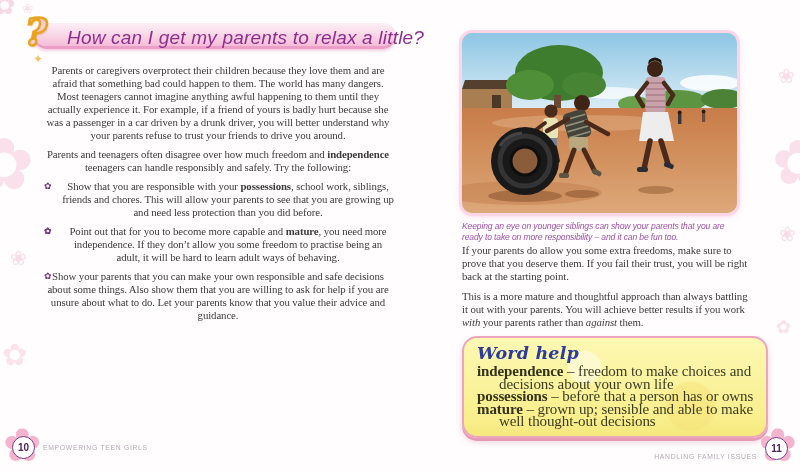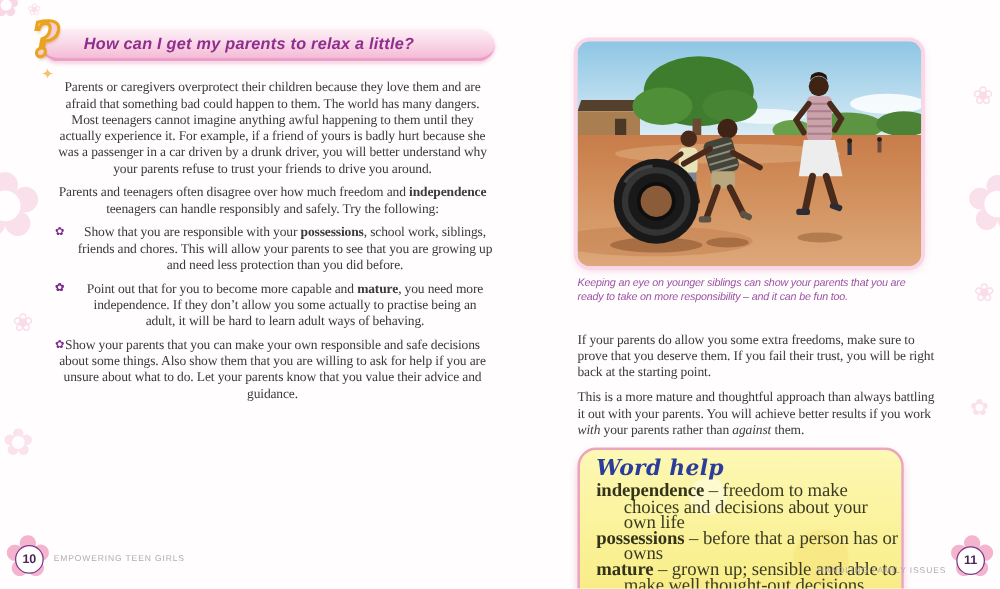--- a/index.html
+++ b/index.html
@@ -33,21 +33,21 @@
     text-shadow:1px 2px 2px rgba(170,110,10,.35);
   }
   .qstar {
     position:absolute; left:0px; top:30px; font-size:12px; color:#f2c36a;
     font-family:"DejaVu Sans", sans-serif;
     text-shadow:0 0 2px #fff;
   }
   .qtitle {
     position:absolute; left:34px; top:5px;
     font-family:"Liberation Sans", sans-serif;
-    font-style:italic; font-weight:bold; font-size:13px;
+    font-style:italic; font-weight:normal; font-size:19px;
     color:#8e2f8e; letter-spacing:.2px; white-space:nowrap;
   }
 
   
   .body-left {
     position:absolute; left:42px; top:64px; width:352px;
     font-size:10.8px; line-height:13px; color:#3b3b3b;
     letter-spacing:-0.1px; text-align:center;
   }
   .body-left p { margin-bottom:6px; }
@@ -68,30 +68,30 @@
   .photo svg { display:block; width:100%; height:100%; }
 
   
   .col-right {
     position:absolute; left:462px; top:221px; width:292px;
     color:#3b3b3b;
   }
   .caption {
     font-family:"Liberation Sans", sans-serif; font-style:italic;
     font-size:8.6px; line-height:11px; letter-spacing:-0.15px;
-    color:#9d52a4; margin-bottom:23px; width:282px;
+    color:#9d52a4; margin-bottom:1px; width:282px;
   }
   .col-right .para {
     font-size:10.8px; line-height:13px; letter-spacing:-0.1px;
     margin-bottom:7px; width:286px;
   }
 
   
   .wordhelp {
-    margin-top:3px; width:261px;
+    margin-top:3px; width:306px;
     border:2.5px solid #eba6be; border-radius:15px;
     background:
       radial-gradient(circle at 40% 30%, rgba(255,255,255,.45) 0 8%, transparent 9%),
       radial-gradient(circle at 75% 70%, rgba(246,225,120,.5) 0 10%, transparent 11%),
       linear-gradient(180deg,#fdf8b4 0%,#f9ef8d 80%,#f5e87e 100%);
     box-shadow:0 3px 0 #e79ab4, 0 4px 6px rgba(220,140,170,.4);
     padding:5px 0 8px 13px;
   }
   .wh-title {
     font-family:"DejaVu Serif", serif; font-style:italic; font-weight:bold;
@@ -158,21 +158,21 @@
       <ul class="tips">
         <li>
           <span class="bullet-ic">✿</span>
           <span><span>Show that you are responsible with your </span><span style="font-weight: bold;">possessions</span><span>, school work, siblings, friends and chores. This will allow your parents to see that you are growing up and need less protection than you did before.</span></span>
         </li>
         <li>
           <span class="bullet-ic">✿</span>
         </li>
         <li>
           <span class="bullet-ic">✿</span>
-          <span><span>Point out that for you to become more capable and </span><span style="font-weight: bold;">mature</span><span>, you need more independence. If they don’t allow you some actually to practise being an adult, it will be hard to learn adult ways of behaving.</span></span>
+          <span><span>Point out that for you to become more capable and </span><span style="font-weight: bold;">mature</span><span>, you need more independence. If they don’t allow you some freedom to practise being an adult, it will be hard to learn adult ways of behaving.</span></span>
         </li>
         <li>
           <span class="bullet-ic">✿</span>
         </li>
       </ul>
       <p><span>Show your parents that you can make your own responsible and safe decisions about some things. Also show them that you are willing to ask for help if you are unsure about what to do. Let your parents know that you value their advice and guidance.</span></p>
     </div>
 
     <div class="footer footer-left">
       <span class="pgflower">✿</span>

